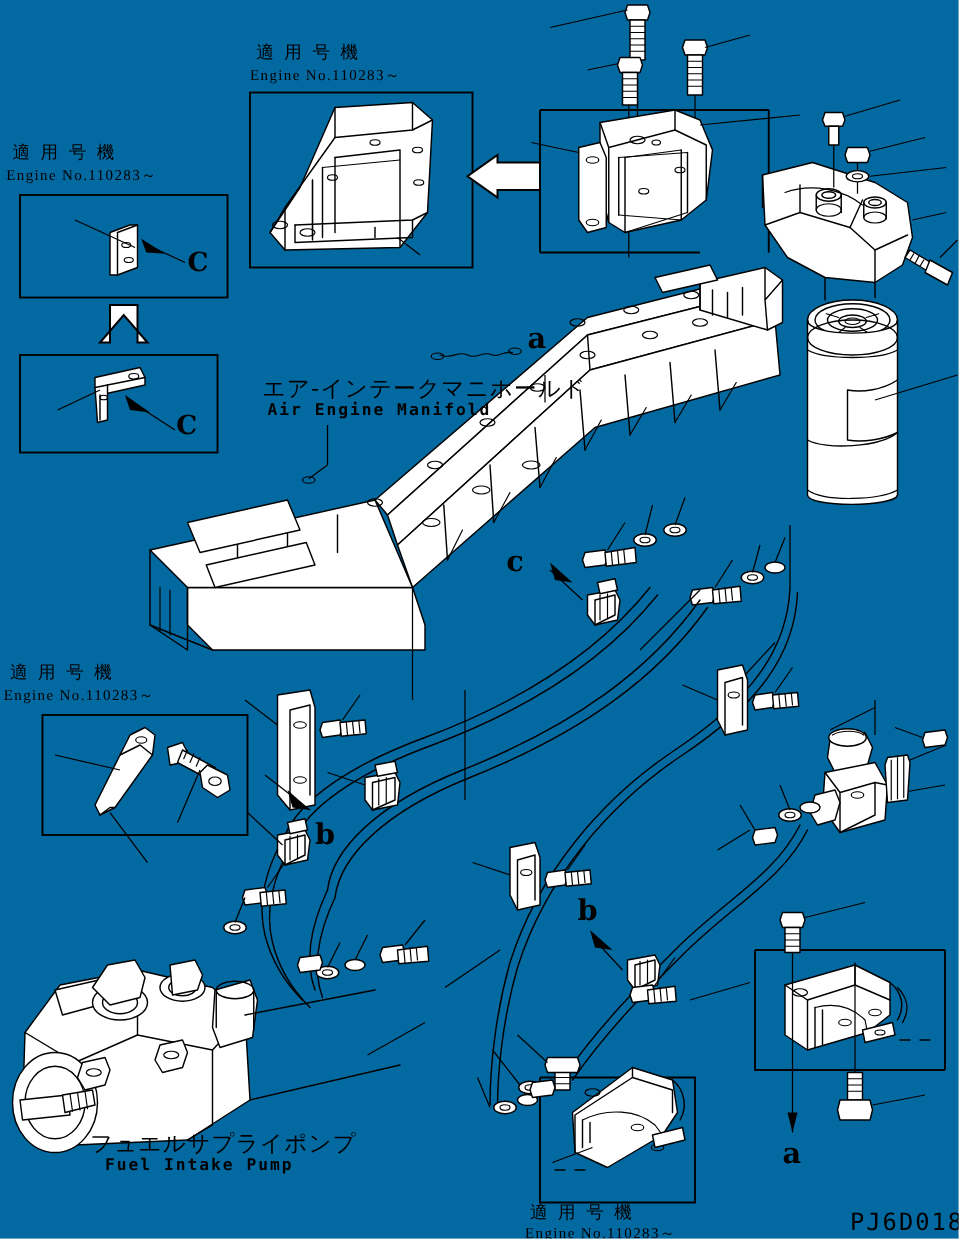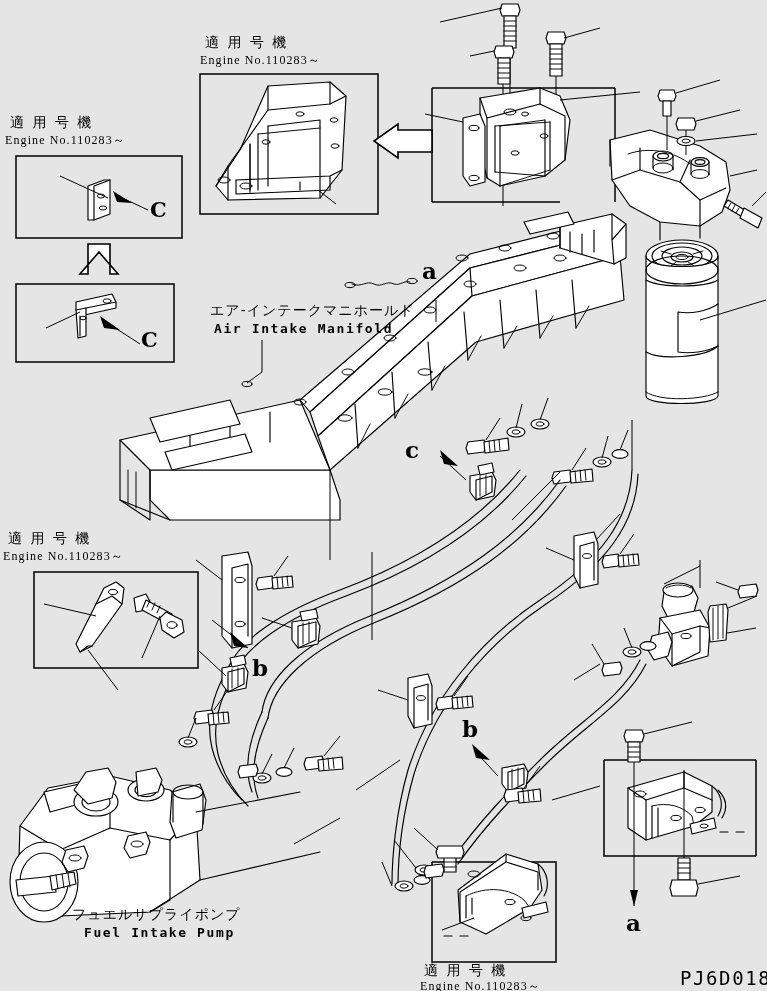--- a/index.html
+++ b/index.html
@@ -1,21 +1,21 @@
 <!DOCTYPE html>
 <html><head>
 <meta charset="utf-8">
 <style>
   html,body{margin:0;padding:0;background:#ffffff;}
   body{font-family:"DejaVu Sans","Liberation Sans",sans-serif;}
-  #page{position:relative;width:767px;height:991px;background:#e5e5e5;overflow:hidden;}
+  #page{position:relative;width:767px;height:991px;background:#0369a1;overflow:hidden;}
   .lbl{position:absolute;color:#000;white-space:nowrap;line-height:1.15;}
   .jp{font-family:"DejaVu Sans",sans-serif;font-size:14px;letter-spacing:2px;}
   .en{font-family:Liberation Serif, serif;font-size:12px;letter-spacing:1.1px;}
-  .part-name-jp{font-family:"DejaVu Sans",sans-serif;font-size:14px;letter-spacing:1px;}
+  .part-name-jp{font-family:"DejaVu Sans",sans-serif;font-size:18px;letter-spacing:1px;}
   .part-name-en{font-family:"DejaVu Sans Mono","Liberation Mono",monospace;font-size:13px;letter-spacing:1.6px;font-weight:bold;}
   .callout{font-family:"DejaVu Serif","Liberation Serif",serif;font-weight:bold;font-size:21px;}
   .callout-big{font-family:"DejaVu Serif","Liberation Serif",serif;font-weight:bold;font-size:23px;}
   .dcode{font-family:"DejaVu Sans Mono","Liberation Mono",monospace;font-size:19px;letter-spacing:1.6px;}
   svg{position:absolute;left:0;top:0;}
   .ln{fill:none;stroke:#000;stroke-width:1.15;stroke-linejoin:round;stroke-linecap:round;}
   .ln-thin{fill:none;stroke:#000;stroke-width:0.95;stroke-linejoin:round;stroke-linecap:round;}
   .ln-box{fill:none;stroke:#000;stroke-width:1.5;}
   .ln-lead{fill:none;stroke:#000;stroke-width:1.0;}
   .ln-dash{fill:none;stroke:#000;stroke-width:1.0;stroke-dasharray:4 3;}
@@ -513,21 +513,21 @@
 <div class="lbl jp" style="left:10px;top:114px;">適 用 号 機</div>
 <div class="lbl en" style="left:5px;top:134px;">Engine No.110283～</div>
 
 <div class="lbl jp" style="left:8px;top:530px;">適 用 号 機</div>
 <div class="lbl en" style="left:3px;top:550px;">Engine No.110283～</div>
 
 <div class="lbl jp" style="left:424px;top:962px;">適 用 号 機</div>
 <div class="lbl en" style="left:420px;top:980px;">Engine No.110283～</div>
 
 <div class="lbl part-name-jp" style="left:210px;top:302px;">エア-インテークマニホールド</div>
-<div class="lbl part-name-en" style="left:214px;top:322px;">Air Intake Manifold</div>
+<div class="lbl part-name-en" style="left:214px;top:322px;">Air Engine Manifold</div>
 
 <div class="lbl part-name-jp" style="left:72px;top:906px;">フュエルサプライポンプ</div>
 <div class="lbl part-name-en" style="left:84px;top:926px;">Fuel Intake Pump</div>
 
 <div class="lbl callout" style="left:150px;top:198px;">C</div>
 <div class="lbl callout" style="left:141px;top:328px;">C</div>
 <div class="lbl callout-big" style="left:422px;top:258px;">a</div>
 <div class="lbl callout-big" style="left:405px;top:437px;">c</div>
 <div class="lbl callout-big" style="left:252px;top:655px;">b</div>
 <div class="lbl callout-big" style="left:462px;top:716px;">b</div>

